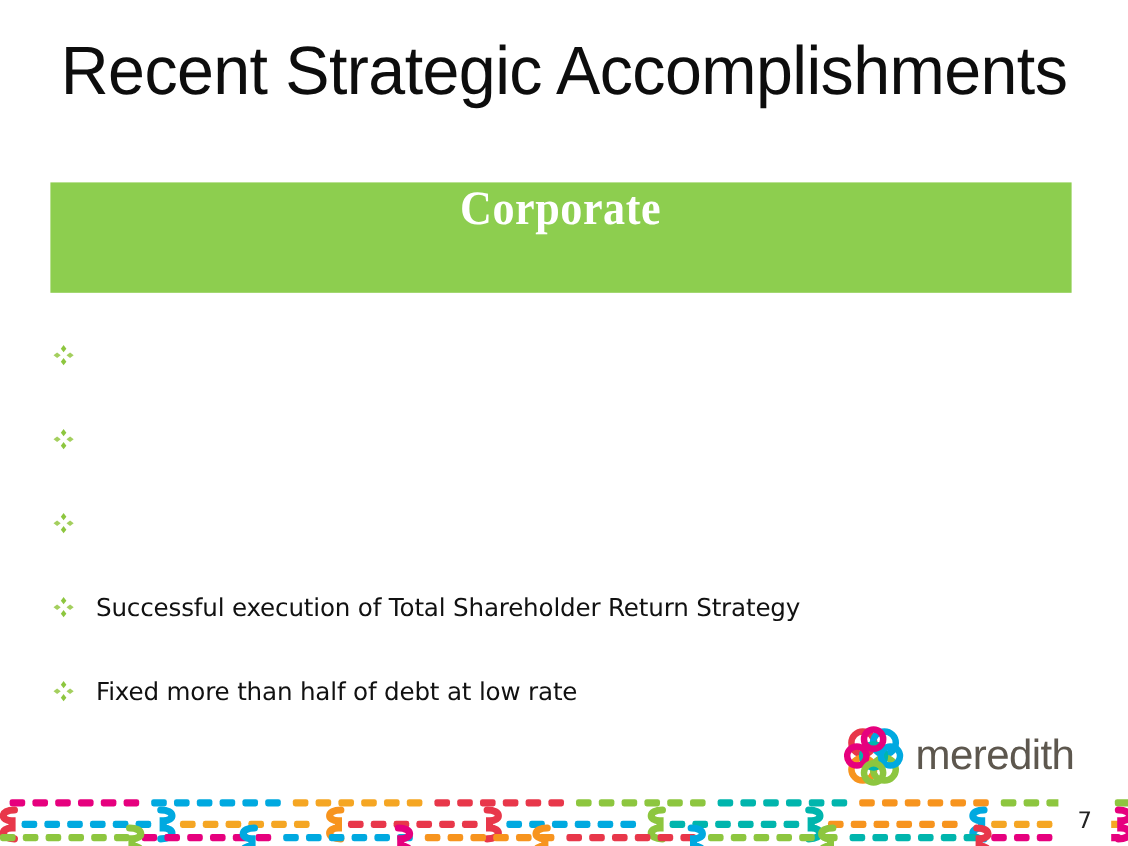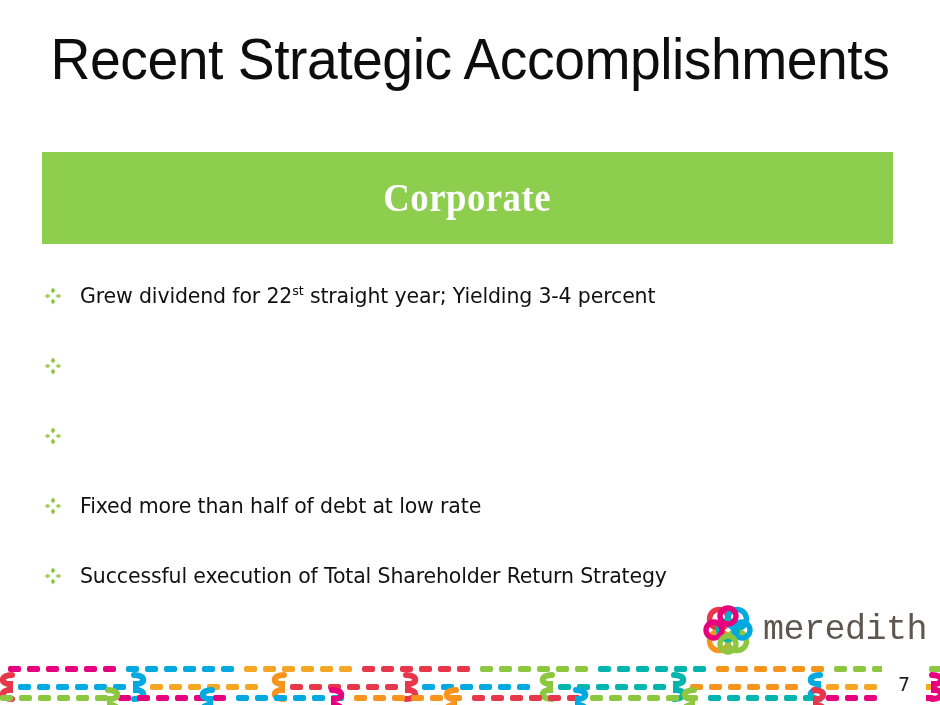--- a/index.html
+++ b/index.html
@@ -36,21 +36,20 @@
 
   
   #section-banner {
     position: absolute;
     left: 42px;
     top: 152px;
     width: 851px;
     height: 92px;
     background: #8dce4f;
     display: flex;
-    align-items: center;
     justify-content: center;
   }
   #section-banner-label {
     font-family: "Liberation Serif", serif;
     font-weight: bold;
     font-size: 40px;
     line-height: 44px;
     color: #ffffff;
     letter-spacing: 0.5px;
     transform: scaleX(0.92);
@@ -94,21 +93,21 @@
     position: absolute;
     left: 700px;
     top: 603px;
     width: 212px;
     height: 54px;
     display: flex;
     align-items: center;
   }
   #meredith-mark { width: 56px; height: 52px; flex: 0 0 56px; }
   #meredith-wordmark {
-    font-family: Liberation Mono, monospace;
+    font-family: Liberation Sans, sans-serif;
     font-size: 35px;
     line-height: 36px;
     font-weight: 400;
     color: #5d574e;
     letter-spacing: -0.5px;
     margin-left: 7px;
   }
 
   
   #bottom-band {
@@ -152,67 +151,66 @@
 
   <div class="bullet-row">
     <span class="bullet-marker">
       <svg width="18" height="18" viewBox="0 0 18 18" aria-hidden="true">
         <path d="M9 0.6 L11.3 3.6 L9 6.6 L6.7 3.6 Z" fill="#8dc63f"></path>
         <path d="M9 11.4 L11.3 14.4 L9 17.4 L6.7 14.4 Z" fill="#8dc63f"></path>
         <path d="M0.6 9 L3.6 6.7 L6.6 9 L3.6 11.3 Z" fill="#a4cf5e"></path>
         <path d="M11.4 9 L14.4 6.7 L17.4 9 L14.4 11.3 Z" fill="#a4cf5e"></path>
       </svg>
     </span>
-    <span class="bullet-text"><span>Grew dividend for 22</span><sup>st</sup><span> straight year; Yielding 3-4 percent</span></span>
-  </div>
-
-  <div class="bullet-row">
-    <span class="bullet-marker">
-      <svg width="18" height="18" viewBox="0 0 18 18" aria-hidden="true">
-        <path d="M9 0.6 L11.3 3.6 L9 6.6 L6.7 3.6 Z" fill="#8dc63f"></path>
-        <path d="M9 11.4 L11.3 14.4 L9 17.4 L6.7 14.4 Z" fill="#8dc63f"></path>
-        <path d="M0.6 9 L3.6 6.7 L6.6 9 L3.6 11.3 Z" fill="#a4cf5e"></path>
-        <path d="M11.4 9 L14.4 6.7 L17.4 9 L14.4 11.3 Z" fill="#a4cf5e"></path>
-      </svg>
-    </span>
-  </div>
-
-  <div class="bullet-row">
-    <span class="bullet-marker">
-      <svg width="18" height="18" viewBox="0 0 18 18" aria-hidden="true">
-        <path d="M9 0.6 L11.3 3.6 L9 6.6 L6.7 3.6 Z" fill="#8dc63f"></path>
-        <path d="M9 11.4 L11.3 14.4 L9 17.4 L6.7 14.4 Z" fill="#8dc63f"></path>
-        <path d="M0.6 9 L3.6 6.7 L6.6 9 L3.6 11.3 Z" fill="#a4cf5e"></path>
-        <path d="M11.4 9 L14.4 6.7 L17.4 9 L14.4 11.3 Z" fill="#a4cf5e"></path>
-      </svg>
-    </span>
+  </div>
+
+  <div class="bullet-row">
+    <span class="bullet-marker">
+      <svg width="18" height="18" viewBox="0 0 18 18" aria-hidden="true">
+        <path d="M9 0.6 L11.3 3.6 L9 6.6 L6.7 3.6 Z" fill="#8dc63f"></path>
+        <path d="M9 11.4 L11.3 14.4 L9 17.4 L6.7 14.4 Z" fill="#8dc63f"></path>
+        <path d="M0.6 9 L3.6 6.7 L6.6 9 L3.6 11.3 Z" fill="#a4cf5e"></path>
+        <path d="M11.4 9 L14.4 6.7 L17.4 9 L14.4 11.3 Z" fill="#a4cf5e"></path>
+      </svg>
+    </span>
+  </div>
+
+  <div class="bullet-row">
+    <span class="bullet-marker">
+      <svg width="18" height="18" viewBox="0 0 18 18" aria-hidden="true">
+        <path d="M9 0.6 L11.3 3.6 L9 6.6 L6.7 3.6 Z" fill="#8dc63f"></path>
+        <path d="M9 11.4 L11.3 14.4 L9 17.4 L6.7 14.4 Z" fill="#8dc63f"></path>
+        <path d="M0.6 9 L3.6 6.7 L6.6 9 L3.6 11.3 Z" fill="#a4cf5e"></path>
+        <path d="M11.4 9 L14.4 6.7 L17.4 9 L14.4 11.3 Z" fill="#a4cf5e"></path>
+      </svg>
+    </span>
+  </div>
+
+  <div class="bullet-row">
+    <span class="bullet-marker">
+      <svg width="18" height="18" viewBox="0 0 18 18" aria-hidden="true">
+        <path d="M9 0.6 L11.3 3.6 L9 6.6 L6.7 3.6 Z" fill="#8dc63f"></path>
+        <path d="M9 11.4 L11.3 14.4 L9 17.4 L6.7 14.4 Z" fill="#8dc63f"></path>
+        <path d="M0.6 9 L3.6 6.7 L6.6 9 L3.6 11.3 Z" fill="#a4cf5e"></path>
+        <path d="M11.4 9 L14.4 6.7 L17.4 9 L14.4 11.3 Z" fill="#a4cf5e"></path>
+      </svg>
+    </span>
+    <span class="bullet-text"><span>Successful execution of Total Shareholder Return Strategy</span><sup></sup><span></span></span>
   </div>
 
   <div class="bullet-row">
     <span class="bullet-marker">
       <svg width="18" height="18" viewBox="0 0 18 18" aria-hidden="true">
         <path d="M9 0.6 L11.3 3.6 L9 6.6 L6.7 3.6 Z" fill="#8dc63f"></path>
         <path d="M9 11.4 L11.3 14.4 L9 17.4 L6.7 14.4 Z" fill="#8dc63f"></path>
         <path d="M0.6 9 L3.6 6.7 L6.6 9 L3.6 11.3 Z" fill="#a4cf5e"></path>
         <path d="M11.4 9 L14.4 6.7 L17.4 9 L14.4 11.3 Z" fill="#a4cf5e"></path>
       </svg>
     </span>
     <span class="bullet-text"><span>Fixed more than half of debt at low rate</span><sup></sup><span></span></span>
-  </div>
-
-  <div class="bullet-row">
-    <span class="bullet-marker">
-      <svg width="18" height="18" viewBox="0 0 18 18" aria-hidden="true">
-        <path d="M9 0.6 L11.3 3.6 L9 6.6 L6.7 3.6 Z" fill="#8dc63f"></path>
-        <path d="M9 11.4 L11.3 14.4 L9 17.4 L6.7 14.4 Z" fill="#8dc63f"></path>
-        <path d="M0.6 9 L3.6 6.7 L6.6 9 L3.6 11.3 Z" fill="#a4cf5e"></path>
-        <path d="M11.4 9 L14.4 6.7 L17.4 9 L14.4 11.3 Z" fill="#a4cf5e"></path>
-      </svg>
-    </span>
-    <span class="bullet-text"><span>Successful execution of Total Shareholder Return Strategy</span><sup></sup><span></span></span>
   </div>
 
 </div>
 
 <div id="meredith-logo">
   <span id="meredith-mark">
     <svg viewBox="0 0 56 52" width="56" height="52" aria-hidden="true">
       <g fill="none" stroke-width="5.4" stroke-linecap="round">
         <circle cx="19" cy="15" r="9.5" stroke="#e8374a"></circle>
         <circle cx="37" cy="15" r="9.5" stroke="#00a9e0"></circle>

